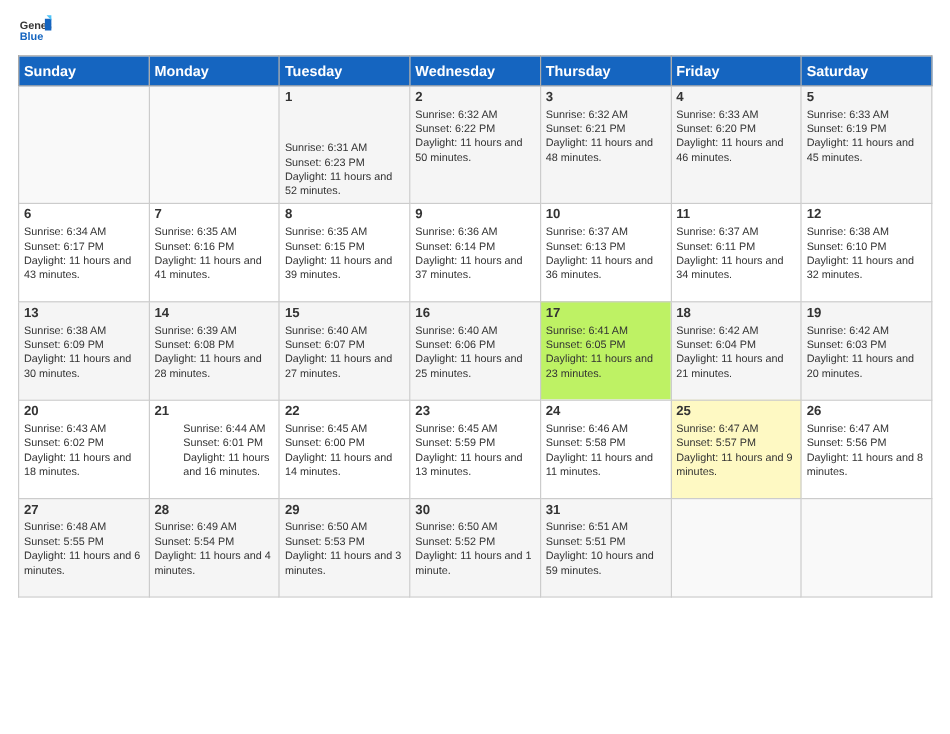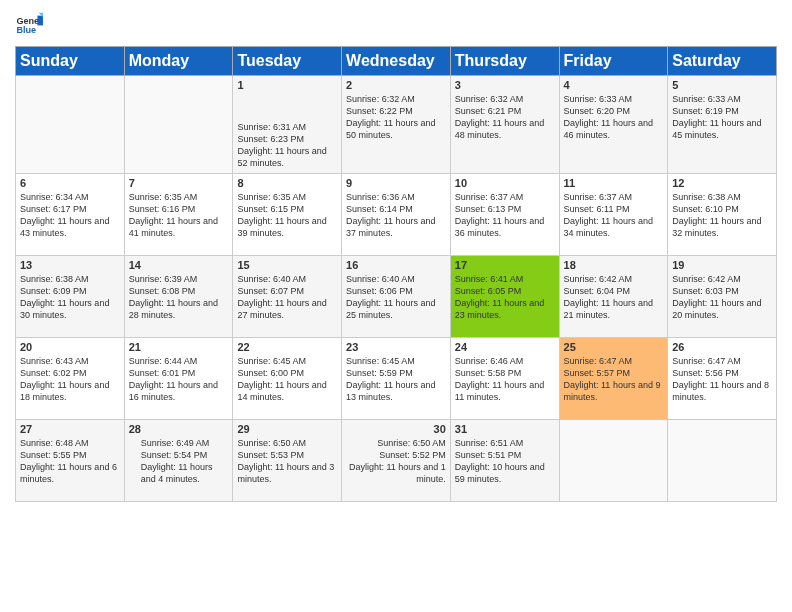--- a/index.html
+++ b/index.html
@@ -44,21 +44,21 @@
       color: #555;
     }
     .calendar-table {
       width: 100%;
       border-collapse: collapse;
       table-layout: fixed;
     }
     .calendar-table thead tr th {
       background-color: #1565c0;
       color: white;
-      font-size: 16px;
+      font-size: 12px;
       font-weight: bold;
       padding: 5px 4px;
       text-align: left;
       border: 1px solid #aaa;
     }
     .calendar-table tbody tr td {
       vertical-align: top;
       border: 1px solid #ccc;
       padding: 3px 4px;
       font-size: 9.5px;
@@ -215,21 +215,21 @@
             <div class="cell-content" style="white-space: pre-line;">Sunrise: 6:40 AM
 Sunset: 6:07 PM
 Daylight: 11 hours and 27 minutes.</div>
           </td>
           <td style="background: rgb(245, 245, 245);">
             <span class="day-number">16</span>
             <div class="cell-content" style="white-space: pre-line;">Sunrise: 6:40 AM
 Sunset: 6:06 PM
 Daylight: 11 hours and 25 minutes.</div>
           </td>
-          <td style="background: #84cc16;">
+          <td style="background: #bef264;">
             <span class="day-number">17</span>
             <div class="cell-content" style="white-space: pre-line;">Sunrise: 6:41 AM
 Sunset: 6:05 PM
 Daylight: 11 hours and 23 minutes.</div>
           </td>
           <td style="background: rgb(245, 245, 245);">
             <span class="day-number">18</span>
             <div class="cell-content" style="white-space: pre-line;">Sunrise: 6:42 AM
 Sunset: 6:04 PM
 Daylight: 11 hours and 21 minutes.</div>
@@ -243,21 +243,21 @@
         </tr>
         <tr>
           <td style="background: rgb(255, 255, 255);">
             <span class="day-number">20</span>
             <div class="cell-content" style="white-space: pre-line;">Sunrise: 6:43 AM
 Sunset: 6:02 PM
 Daylight: 11 hours and 18 minutes.</div>
           </td>
           <td style="background: rgb(255, 255, 255);">
             <span class="day-number">21</span>
-            <div class="cell-content" style="white-space: pre-line;">Sunrise: 6:44 AM
+            <div class="cell-content" style="white-space: pre-line; margin-left: 24px;">Sunrise: 6:44 AM
 Sunset: 6:01 PM
 Daylight: 11 hours and 16 minutes.</div>
           </td>
           <td style="background: rgb(255, 255, 255);">
             <span class="day-number">22</span>
             <div class="cell-content" style="white-space: pre-line;">Sunrise: 6:45 AM
 Sunset: 6:00 PM
 Daylight: 11 hours and 14 minutes.</div>
           </td>
           <td style="background: rgb(255, 255, 255);">
@@ -265,21 +265,21 @@
             <div class="cell-content" style="white-space: pre-line;">Sunrise: 6:45 AM
 Sunset: 5:59 PM
 Daylight: 11 hours and 13 minutes.</div>
           </td>
           <td style="background: rgb(255, 255, 255);">
             <span class="day-number">24</span>
             <div class="cell-content" style="white-space: pre-line;">Sunrise: 6:46 AM
 Sunset: 5:58 PM
 Daylight: 11 hours and 11 minutes.</div>
           </td>
-          <td style="background: #fdba74;">
+          <td style="background: #fef9c3;">
             <span class="day-number">25</span>
             <div class="cell-content" style="white-space: pre-line;">Sunrise: 6:47 AM
 Sunset: 5:57 PM
 Daylight: 11 hours and 9 minutes.</div>
           </td>
           <td style="background: rgb(255, 255, 255);">
             <span class="day-number">26</span>
             <div class="cell-content" style="white-space: pre-line;">Sunrise: 6:47 AM
 Sunset: 5:56 PM
 Daylight: 11 hours and 8 minutes.</div>
@@ -287,31 +287,31 @@
         </tr>
         <tr>
           <td style="background: rgb(245, 245, 245);">
             <span class="day-number">27</span>
             <div class="cell-content" style="white-space: pre-line;">Sunrise: 6:48 AM
 Sunset: 5:55 PM
 Daylight: 11 hours and 6 minutes.</div>
           </td>
           <td style="background: rgb(245, 245, 245);">
             <span class="day-number">28</span>
-            <div class="cell-content" style="white-space: pre-line; margin-left: 12px;">Sunrise: 6:49 AM
+            <div class="cell-content" style="white-space: pre-line;">Sunrise: 6:49 AM
 Sunset: 5:54 PM
 Daylight: 11 hours and 4 minutes.</div>
           </td>
           <td style="background: rgb(245, 245, 245);">
             <span class="day-number">29</span>
             <div class="cell-content" style="white-space: pre-line;">Sunrise: 6:50 AM
 Sunset: 5:53 PM
 Daylight: 11 hours and 3 minutes.</div>
           </td>
-          <td style="background: rgb(245, 245, 245); text-align: right;">
+          <td style="background: rgb(245, 245, 245);">
             <span class="day-number">30</span>
             <div class="cell-content" style="white-space: pre-line;">Sunrise: 6:50 AM
 Sunset: 5:52 PM
 Daylight: 11 hours and 1 minute.</div>
           </td>
           <td style="background: rgb(245, 245, 245);">
             <span class="day-number">31</span>
             <div class="cell-content" style="white-space: pre-line;">Sunrise: 6:51 AM
 Sunset: 5:51 PM
 Daylight: 10 hours and 59 minutes.</div>

